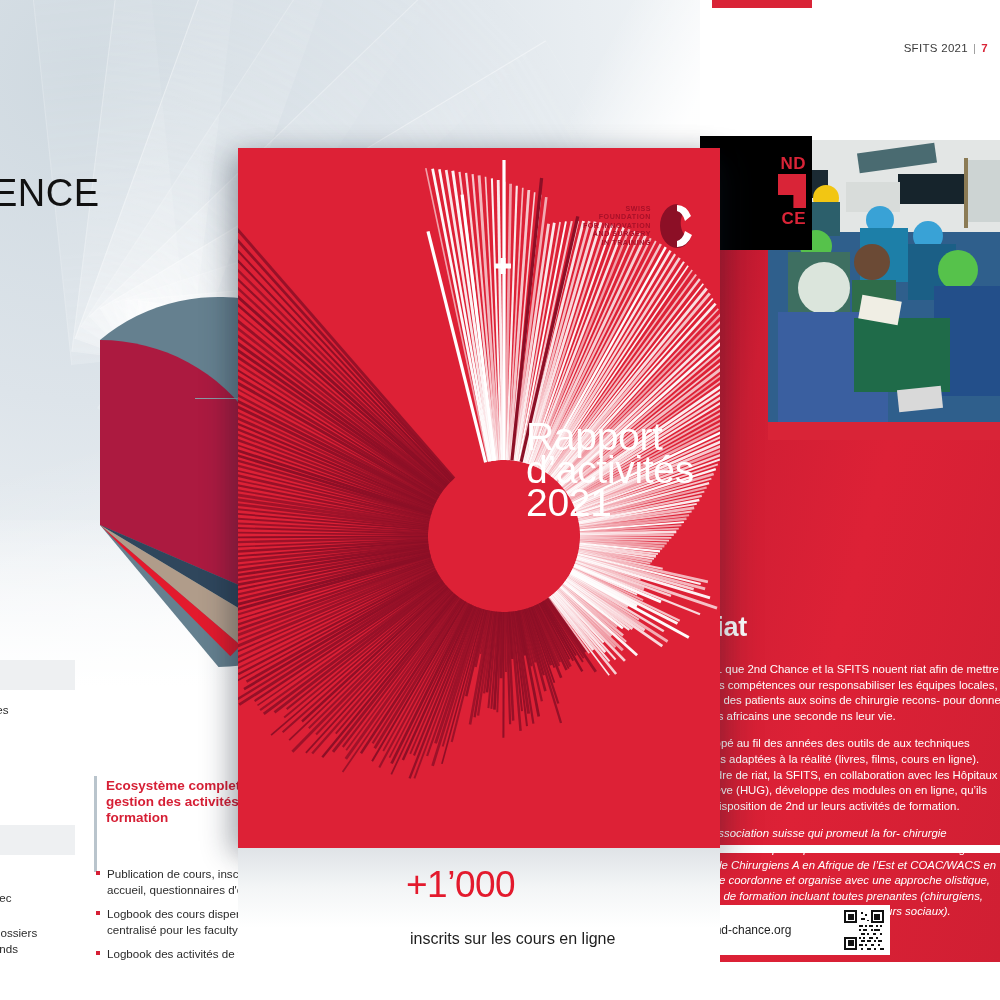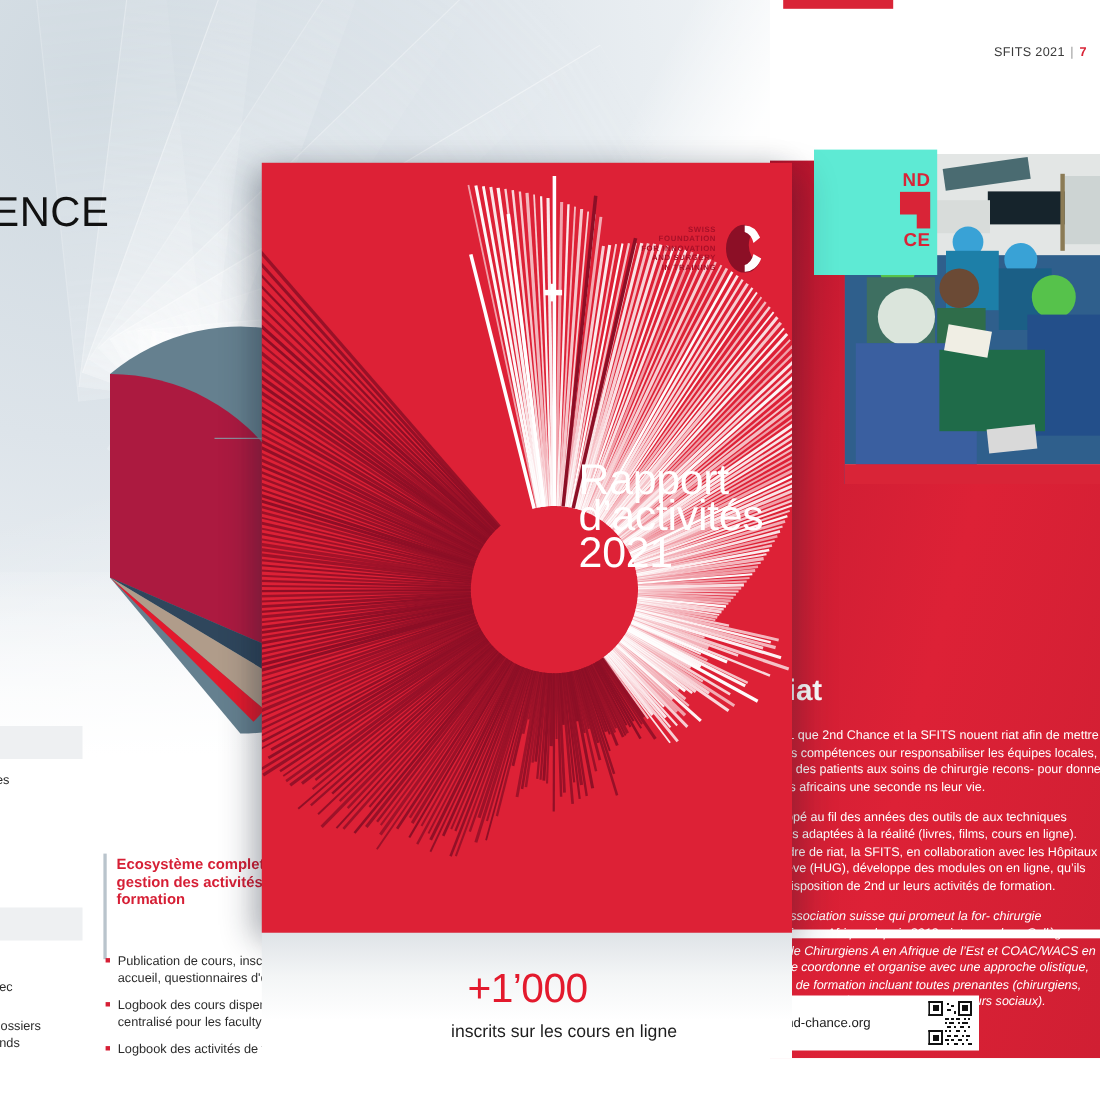--- a/index.html
+++ b/index.html
@@ -40,21 +40,21 @@
   
   .right-article {
     position:absolute; left:700px; top:146px; width:300px; height:816px;
     background:linear-gradient(105deg,#b2122c 0%, #cf1e34 22%, #dd2136 52%, #d01f33 100%);
     overflow:hidden;
   }
   .right-white-gap{ position:absolute; left:700px; top:845px; width:300px; height:8px; background:#ffffff; }
 
   
   .partner-card {
-    position:absolute; left:740px; top:136px; width:112px; height:114px; background:#5eead4; z-index:6;
+    position:absolute; left:700px; top:136px; width:112px; height:114px; background:#000000; z-index:6;
   }
   .partner-card .pc-txt{
     position:absolute; right:6px; font-weight:bold; color:#d92437; font-size:17px; letter-spacing:.5px;
   }
   .partner-card .pc-1{ top:18px; }
   .partner-card .pc-2{ top:73px; }
   .partner-card .pc-mark{
     position:absolute; left:78px; top:38px; width:28px; height:34px;
     background:#d92437; clip-path:polygon(0 0,100% 0,100% 100%,55% 100%,55% 62%,0 62%);
   }
@@ -129,21 +129,21 @@
     font-size:39px; line-height:33px; color:#ffffff; letter-spacing:-.3px;
   }
 
   .cover-sheet{ position:absolute; left:0; top:0; width:482px; height:700px; }
 
   
   .cover-foot{
     position:absolute; left:238px; top:848px; width:482px; height:114px; z-index:21;
     background:linear-gradient(180deg,#dfe3e7 0%, #f3f5f6 34%, #ffffff 70%);
   }
-  .cover-foot .big{ position:absolute; left:187px; top:16px; font-size:37px; color:#e31a2d; letter-spacing:-.5px;margin-top:14px; }
+  .cover-foot .big{ position:absolute; left:168px; top:16px; font-size:37px; color:#e31a2d; letter-spacing:-.5px; }
   .cover-foot .sub{ position:absolute; left:172px; top:58px; font-size:16px; color:#1e1e1e;margin-top:24px; }
 
   .footer-white{ position:absolute; left:0; top:962px; width:1000px; height:38px; background:#ffffff; z-index:30; }
 </style>
 </head>
 <body>
 
 <div id="stage">
 
   <div class="bg-left">

